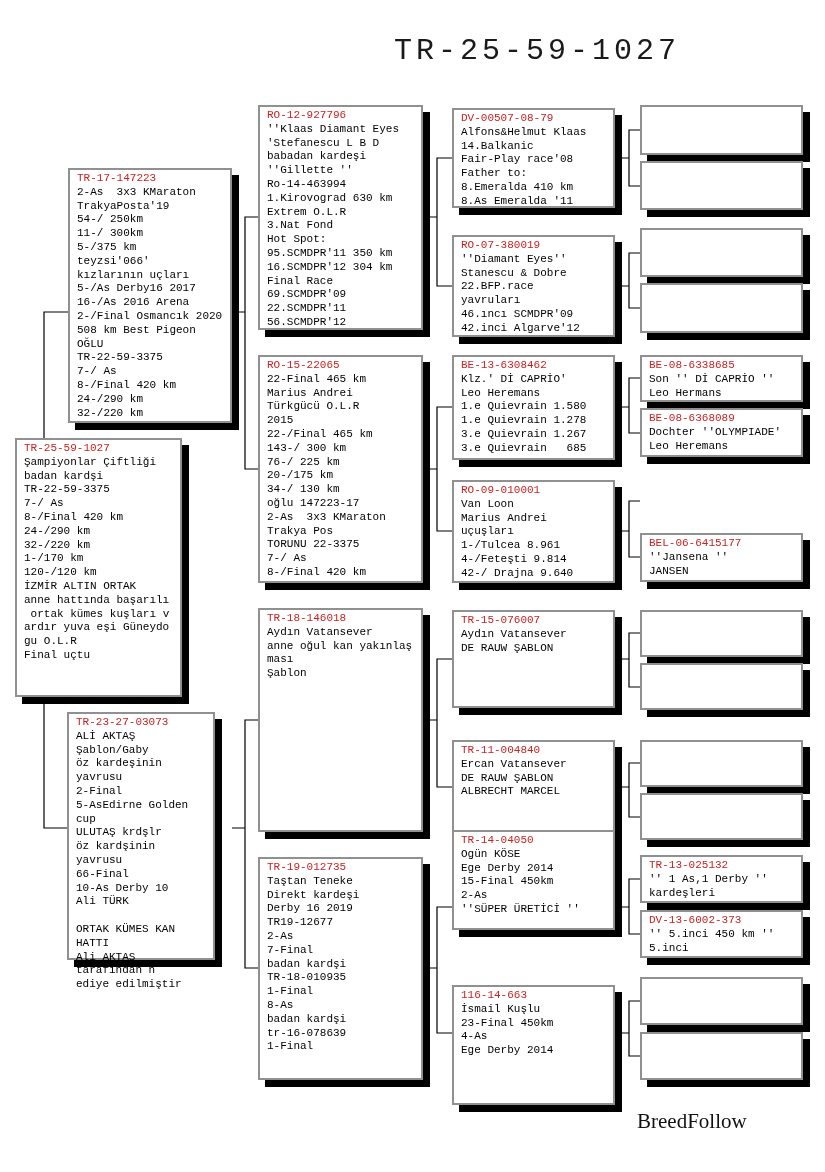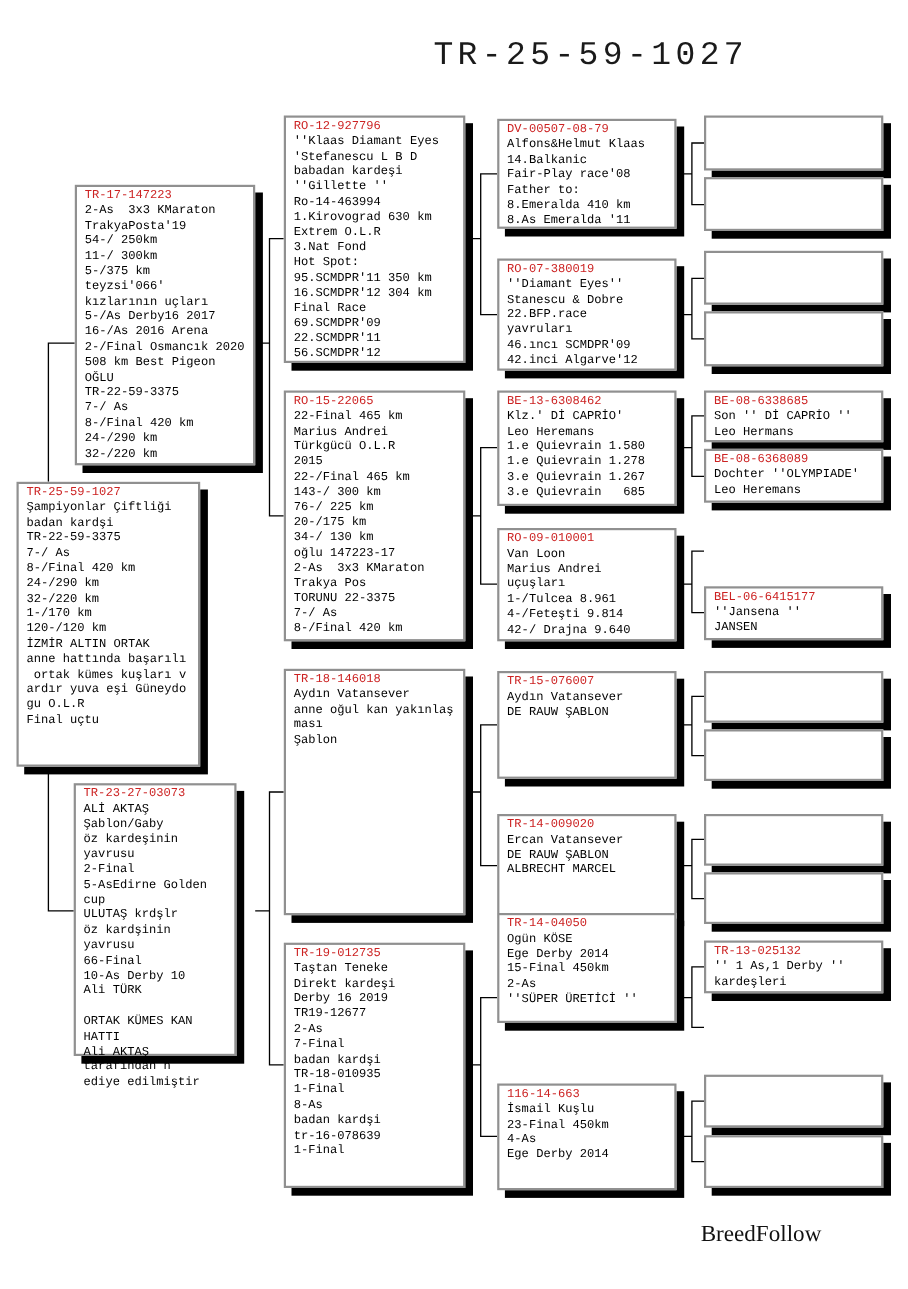--- a/index.html
+++ b/index.html
@@ -216,36 +216,36 @@
 42-/ Drajna 9.640</div>
   </div>
 
   <div class="pbox" style="left:452px;top:610px;width:163px;height:98px">
     <div class="ring">TR-15-076007</div>
     <div class="btext">Aydın Vatansever
 DE RAUW ŞABLON</div>
   </div>
 
   <div class="pbox" style="left:452px;top:740px;width:163px;height:95px">
-    <div class="ring">TR-14-009020</div>
+    <div class="ring">TR-11-004840</div>
     <div class="btext">Ercan Vatansever
 DE RAUW ŞABLON
 ALBRECHT MARCEL</div>
   </div>
 
   <div class="pbox" style="left:452px;top:830px;width:163px;height:100px">
     <div class="ring">TR-14-04050</div>
     <div class="btext">Ogün KÖSE
 Ege Derby 2014
 15-Final 450km
 2-As
 ''SÜPER ÜRETİCİ ''</div>
   </div>
 
-  <div class="pbox" style="left:452px;top:985px;width:163px;height:97px">
+  <div class="pbox" style="left:452px;top:985px;width:163px;height:120px">
     <div class="ring">116-14-663</div>
     <div class="btext">İsmail Kuşlu
 23-Final 450km
 4-As
 Ege Derby 2014</div>
   </div>
 
   <div class="pbox" style="left:640px;top:105px;width:163px;height:50px"></div>
   <div class="pbox" style="left:640px;top:161px;width:163px;height:49px"></div>
   <div class="pbox" style="left:640px;top:228px;width:163px;height:49px"></div>
@@ -270,20 +270,25 @@
   <div class="pbox" style="left:640px;top:610px;width:163px;height:47px"></div>
   <div class="pbox" style="left:640px;top:663px;width:163px;height:47px"></div>
   <div class="pbox" style="left:640px;top:740px;width:163px;height:47px"></div>
   <div class="pbox" style="left:640px;top:793px;width:163px;height:47px"></div>
 
   <div class="pbox" style="left:640px;top:855px;width:163px;height:48px">
     <div class="ring">TR-13-025132</div>
     <div class="btext">'' 1 As,1 Derby ''
 kardeşleri</div>
   </div>
+  <div class="pbox" style="left:640px;top:910px;width:163px;height:48px">
+    <div class="ring">DV-13-6002-373</div>
+    <div class="btext">'' 5.inci 450 km ''
+5.inci</div>
+  </div>
 
   <div class="pbox" style="left:640px;top:977px;width:163px;height:48px"></div>
   <div class="pbox" style="left:640px;top:1032px;width:163px;height:48px"></div>
 
 
   <div class="brand">BreedFollow</div>
 
 </div>
 
 </body></html>

